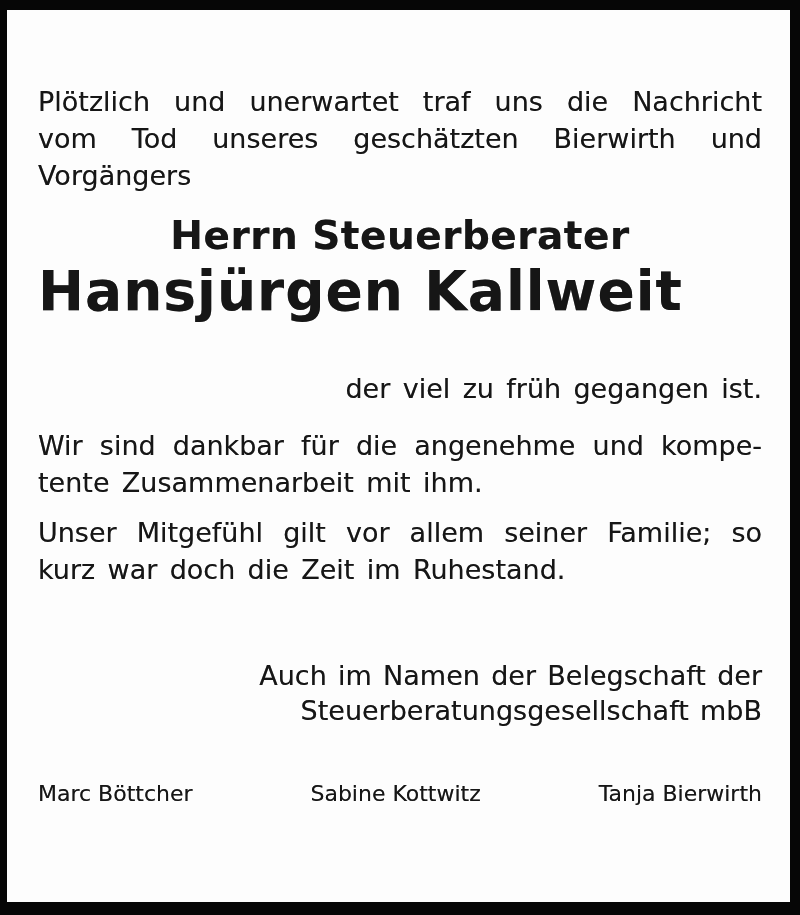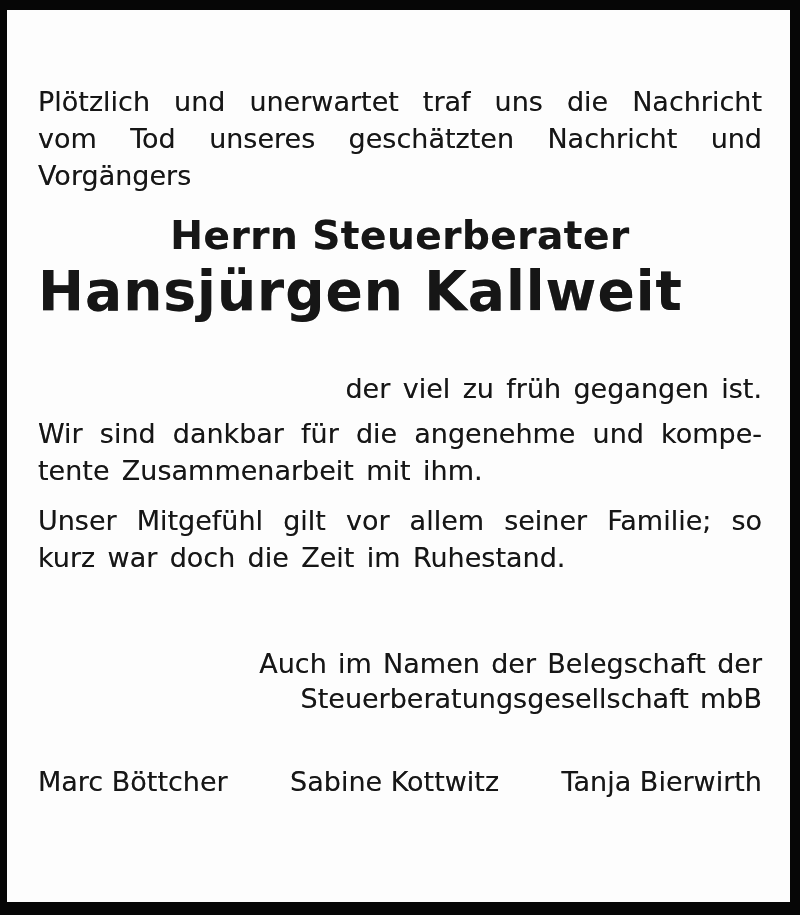--- a/index.html
+++ b/index.html
@@ -32,21 +32,21 @@
     font-size: 27px;
     line-height: 37px;
     word-spacing: 0.14em;
     white-space: normal;
   }
   .just {
     text-align: justify;
     text-align-last: justify;
   }
   .para-first { margin-top: 48px; text-align: right; }
-  .para-gap   { margin-top: 8px;  }
+  .para-gap   { margin-top: 20px;  }
   .para-gap2  { margin-top: 13px;  }
   .title-line {
     margin-top: 20px;
     text-align: center;
     font-weight: bold;
     font-size: 39px;
     line-height: 44px;
     letter-spacing: 0.5px;
   }
   .name-line {
@@ -67,33 +67,33 @@
     word-spacing: 0.1em;
     text-align: right;
   }
   .signatures {
     margin-top: 47px;
     display: flex;
     justify-content: space-between;
     align-items: baseline;
   }
   .signature {
-    font-size: 27px;
+    font-size: 22px;
     line-height: 37px;
   }
 </style>
 </head>
 <body>
 
 <div class="page">
   <div class="content">
 
     <div>
       <div class="body-line just">Plötzlich und unerwartet traf uns die Nachricht</div>
-      <div class="body-line just">vom Tod unseres geschätzten Nachricht und</div>
+      <div class="body-line just">vom Tod unseres geschätzten Bierwirth und</div>
       <div class="body-line">Vorgängers</div>
     </div>
 
     <div class="title-line">Herrn Steuerberater</div>
 
     <div class="name-line">Hansjürgen Kallweit</div>
 
     <div class="para-first">
       <div class="body-line">der viel zu früh gegangen ist.</div>
     </div>

